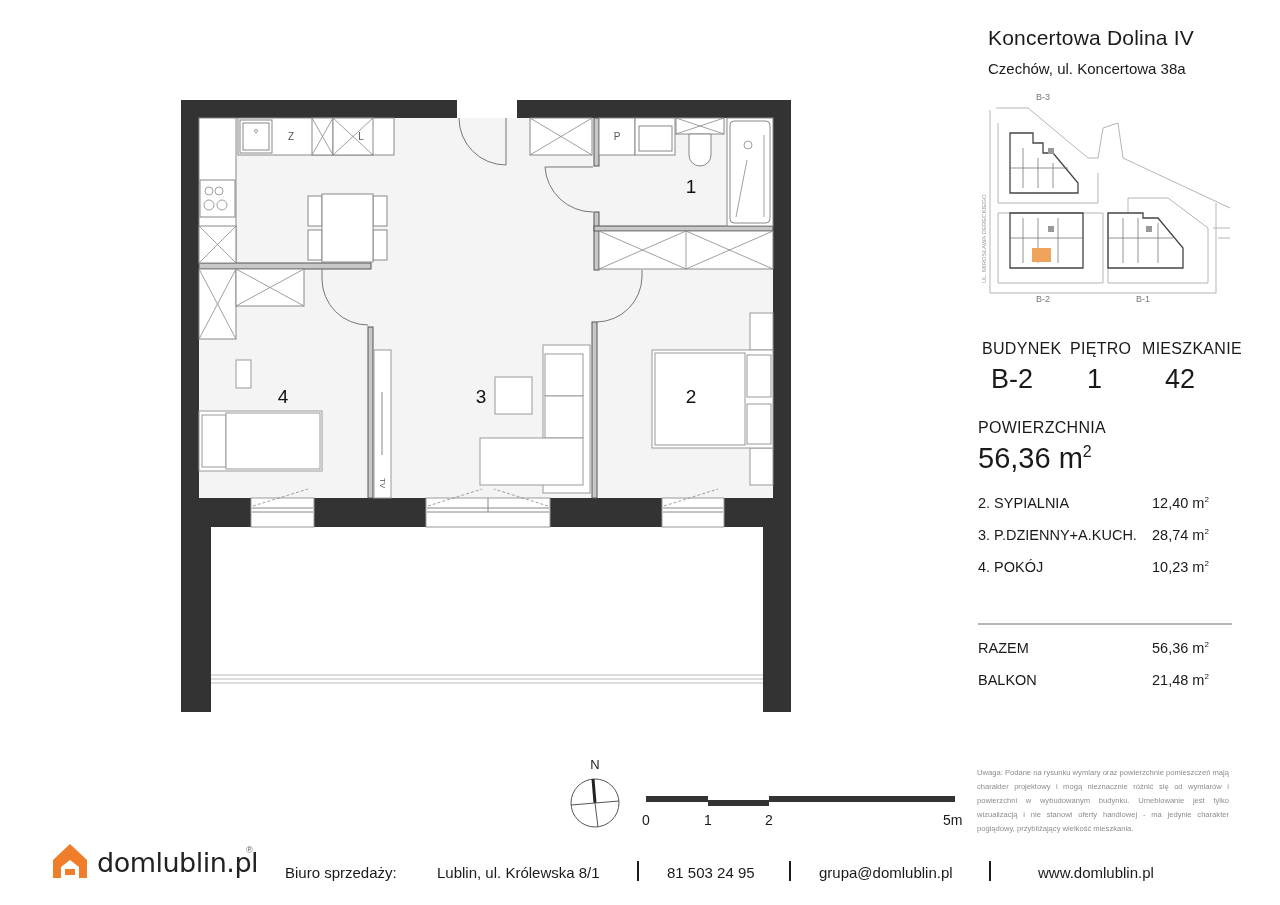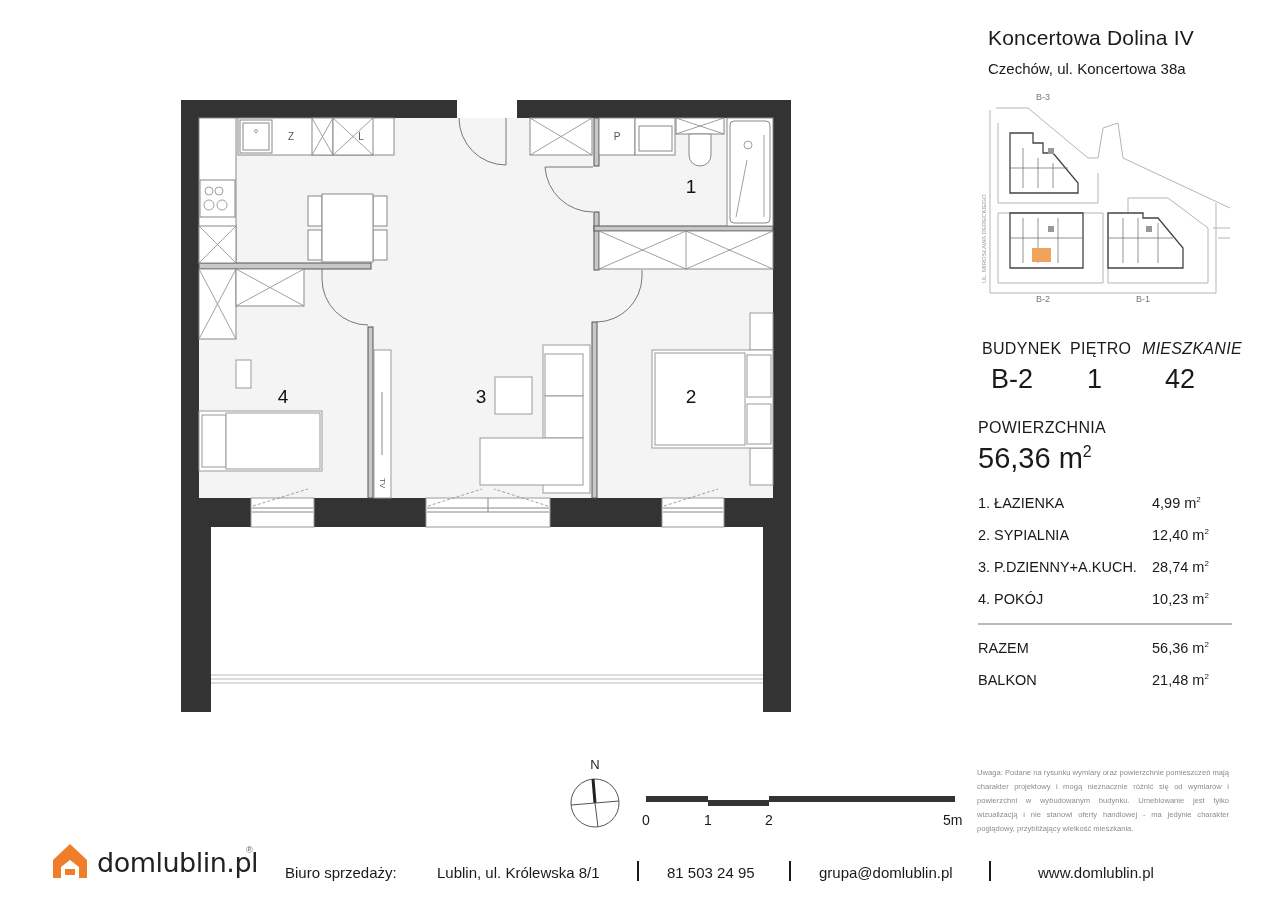--- a/index.html
+++ b/index.html
@@ -276,34 +276,30 @@
   <g font-size="9" fill="#777" text-anchor="middle">
     <text x="75" y="12">B-3</text>
     <text x="75" y="214">B-2</text>
     <text x="175" y="214">B-1</text>
   </g>
   <text x="0" y="0" font-size="6" fill="#999" transform="translate(18,195) rotate(-90)">UL. MIROSŁAWA DERECKIEGO</text>
 </svg>
 
 <div class="abs lbl-small" style="left:982px;top:340px;">BUDYNEK</div>
 <div class="abs lbl-small" style="left:1070px;top:340px;">PIĘTRO</div>
-<div class="abs lbl-small" style="left:1142px;top:340px;font-style:italic;">MIESZKANIE</div>
+<div class="abs lbl-small" style="left:1142px;top:340px;">MIESZKANIE</div>
 
 <div class="abs val-big" style="left:991px;top:364px;">B-2</div>
 <div class="abs val-big" style="left:1087px;top:364px;">1</div>
 <div class="abs val-big" style="left:1165px;top:364px;">42</div>
 
 <div class="abs lbl-small" style="left:978px;top:419px;">POWIERZCHNIA</div>
 <div class="abs area-big" style="left:978px;top:442px;"><span>56,36 m</span><span class="sup">2</span></div>
 
 <div class="abs rooms">
-  <div class="room-row">
-      <span class="name">1. ŁAZIENKA</span>
-      <span class="val"><span>4,99 m</span><span class="sup">2</span></span>
-    </div>
   <div class="room-row">
       <span class="name">2. SYPIALNIA</span>
       <span class="val"><span>12,40 m</span><span class="sup">2</span></span>
     </div>
   <div class="room-row">
       <span class="name">3. P.DZIENNY+A.KUCH.</span>
       <span class="val"><span>28,74 m</span><span class="sup">2</span></span>
     </div>
   <div class="room-row">
       <span class="name">4. POKÓJ</span>

